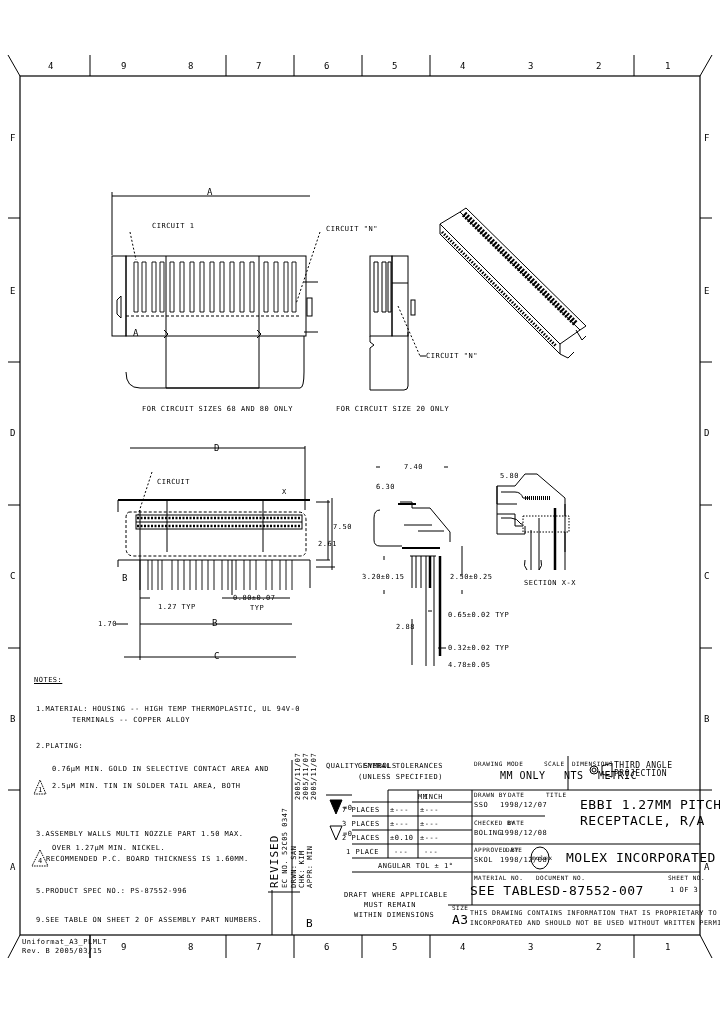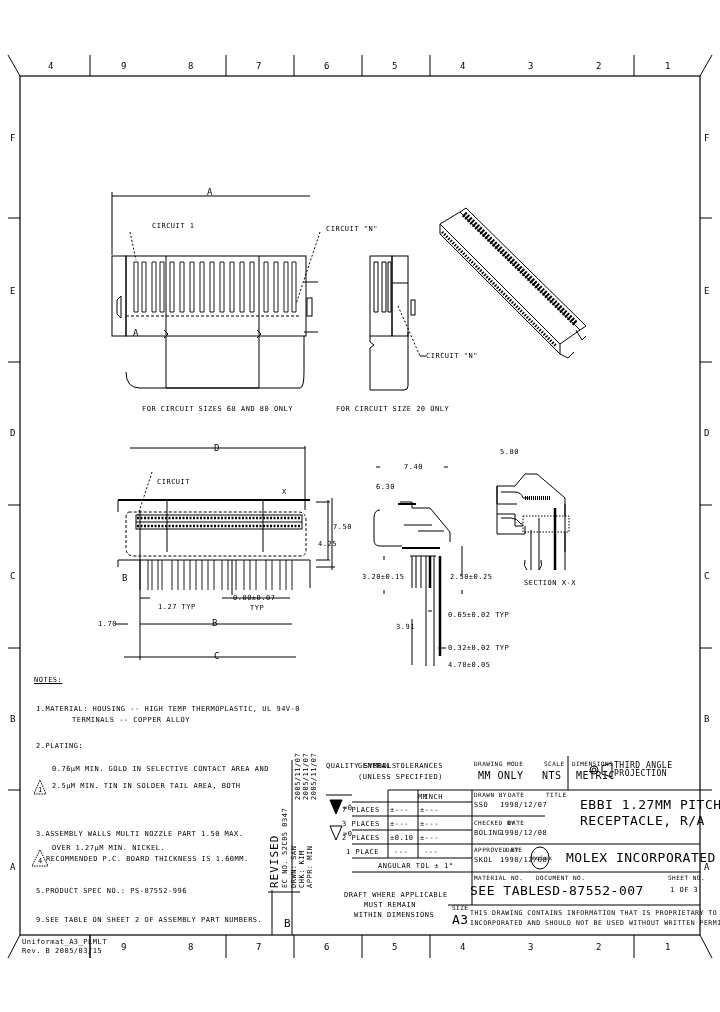--- a/index.html
+++ b/index.html
@@ -1,20 +1,20 @@
 <!DOCTYPE html>
 <html><head>
 <meta charset="utf-8">
 <style>
   html, body { margin:0; padding:0; background:#fff; }
   body { width:720px; height:1012px; position:relative; overflow:hidden; font-family:"DejaVu Sans Mono", monospace; color:#000; }
   .t { position:absolute; font-size:9px; line-height:10px; white-space:nowrap; letter-spacing:0.5px; }
   .ts { font-size:7px; line-height:8px; }
   .tl { font-size:13px; line-height:14px; }
-  .tm { font-size:11px; line-height:12px; }
+  .tm { font-size:11px; line-height:12px;margin-left:22px; }
   svg { position:absolute; left:0; top:0; }
   .vert { transform:rotate(-90deg); transform-origin:left top; }
 </style>
 </head>
 <body>
 
 <svg width="720" height="1012" viewBox="0 0 720 1012">
   <g stroke="#000" fill="none" stroke-width="1">
 
     <line x1="8" y1="55" x2="20" y2="76"></line>
@@ -253,44 +253,44 @@
 
 <div>
   <span class="t ts" style="left:426px;top:352px">CIRCUIT "N"</span>
   <span class="t ts" style="left:336px;top:405px">FOR CIRCUIT SIZE 20 ONLY</span>
 </div>
 
 <div>
   <span class="t" style="left:214px;top:443px">D</span>
   <span class="t ts" style="left:157px;top:478px">CIRCUIT</span>
   <span class="t ts" style="left:282px;top:488px">X</span>
-  <span class="t ts" style="left:318px;top:540px">4.25</span>
+  <span class="t ts" style="left:318px;top:540px">2.61</span>
   <span class="t ts" style="left:333px;top:523px">7.50</span>
   <span class="t" style="left:122px;top:573px">B</span>
   <span class="t ts" style="left:158px;top:603px">1.27 TYP</span>
   <span class="t ts" style="left:233px;top:594px">0.80±0.07</span>
   <span class="t ts" style="left:250px;top:604px">TYP</span>
   <span class="t ts" style="left:98px;top:620px">1.70</span>
   <span class="t" style="left:212px;top:618px">B</span>
   <span class="t" style="left:214px;top:651px">C</span>
 </div>
 
 <div>
   <span class="t ts" style="left:404px;top:463px">7.40</span>
   <span class="t ts" style="left:376px;top:483px">6.30</span>
   <span class="t ts" style="left:362px;top:573px">3.20±0.15</span>
   <span class="t ts" style="left:450px;top:573px">2.50±0.25</span>
   <span class="t ts" style="left:448px;top:611px">0.65±0.02 TYP</span>
-  <span class="t ts" style="left:396px;top:623px">3.91</span>
+  <span class="t ts" style="left:396px;top:623px">2.88</span>
   <span class="t ts" style="left:448px;top:644px">0.32±0.02 TYP</span>
   <span class="t ts" style="left:448px;top:661px">4.78±0.05</span>
 </div>
 
 <div>
-  <span class="t ts" style="left:500px;top:448px">5.80</span>
+  <span class="t ts" style="left:500px;top:472px">5.80</span>
   <span class="t ts" style="left:524px;top:579px">SECTION X-X</span>
 </div>
 
 <div>
   <span class="t ts" style="left:34px;top:676px;text-decoration:underline">NOTES:</span>
   <span class="t ts" style="left:36px;top:705px">1.MATERIAL: HOUSING -- HIGH TEMP THERMOPLASTIC, UL 94V-0</span>
   <span class="t ts" style="left:72px;top:716px">TERMINALS -- COPPER ALLOY</span>
   <span class="t ts" style="left:36px;top:742px">2.PLATING:</span>
   <span class="t ts" style="left:52px;top:765px">0.76μM MIN. GOLD IN SELECTIVE CONTACT AREA AND</span>
   <span class="t ts" style="left:52px;top:782px">2.5μM MIN. TIN IN SOLDER TAIL AREA, BOTH</span>

